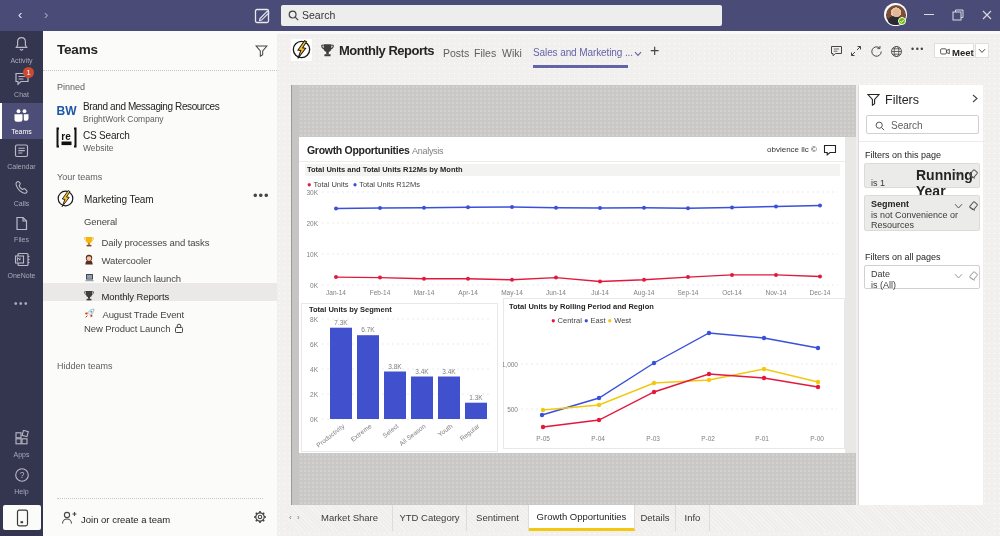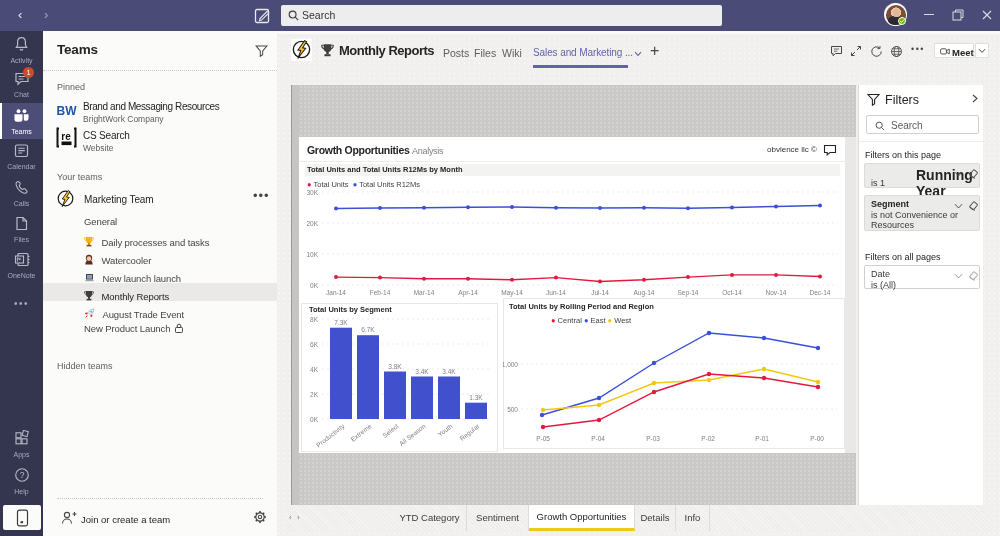--- a/index.html
+++ b/index.html
@@ -559,20 +559,21 @@
         <svg class="abs" style="left:103px; top:5px;" width="10" height="10" viewBox="0 0 10 10">
             <rect x="2.8" y="1" width="5" height="7" rx="1" transform="rotate(40 5 5)" fill="none" stroke="#aaa" stroke-width="1"></rect>
             <line x1="2" y1="6.2" x2="7" y2="9.4" stroke="#aaa" stroke-width="1"></line>
           </svg>
       </div>
     </div>
 
     <div id="tabstrip" class="abs">
       <div class="abs" style="left:3px; top:0; height:26px; line-height:26px; font-size:8px; color:#777;">‹</div>
       <div class="abs" style="left:11px; top:0; height:26px; line-height:26px; font-size:8px; color:#777;">›</div>
+      <div class="pbtab" style="left:21px; width:86px;">Market Share</div>
       <div class="pbtab" style="left:107px; width:74px;">YTD Category</div>
       <div class="pbtab" style="left:181px; width:62px;">Sentiment</div>
       <div class="pbtab" style="left:243px; width:106px; background:#fff; border-bottom:3px solid #f2c811; line-height:23px; color:#252423;">Growth Opportunities</div>
       <div class="pbtab" style="left:349px; width:41px;">Details</div>
       <div class="pbtab" style="left:390px; width:34px;">Info</div>
     </div>
   </div>
 
 </div>
 

